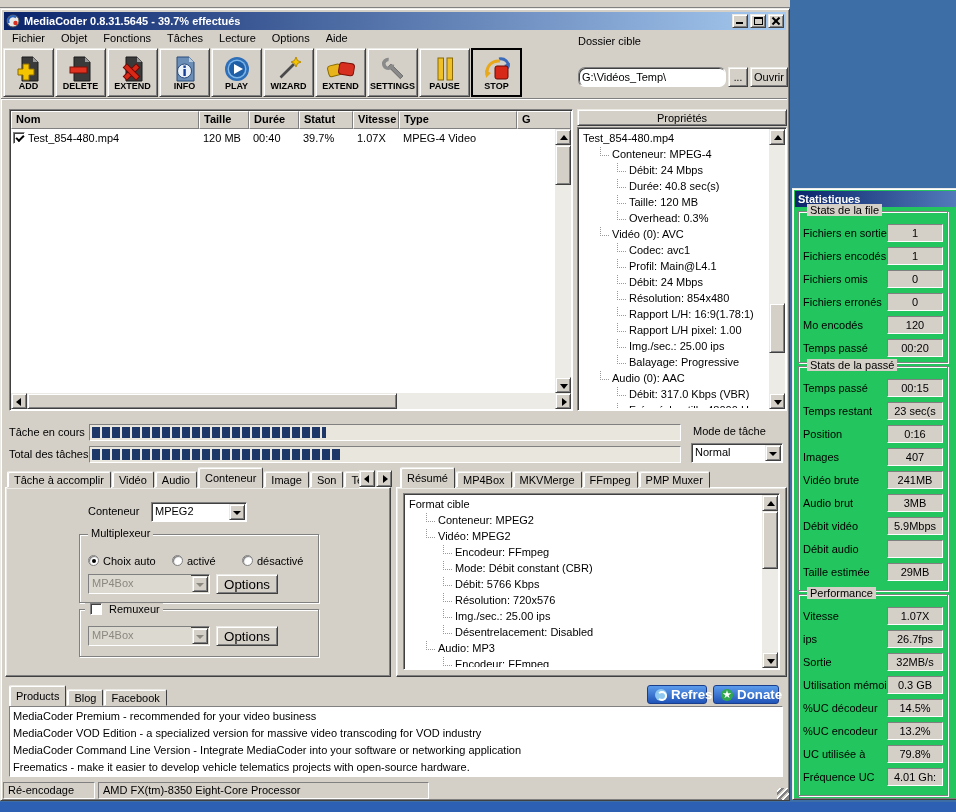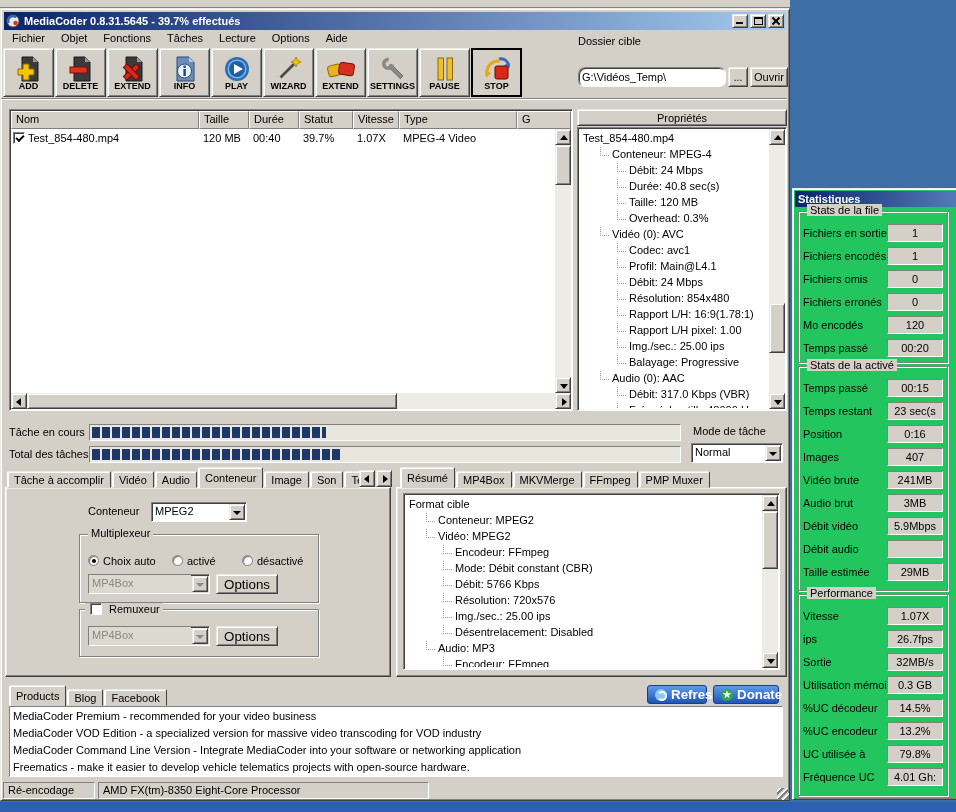--- a/index.html
+++ b/index.html
@@ -49,21 +49,21 @@
 
   .target-dir-label { position:absolute; left:577px; top:26px; }
   #target-dir-input { position:absolute; left:577px; top:58px; width:148px; height:20px;
                       font:11px "Liberation Sans",sans-serif; padding:0 3px;border-radius:7px; }
   #browse-button { position:absolute; left:727px; top:58px; width:20px; height:20px; font-size:10px; }
   #open-button   { position:absolute; left:749px; top:58px; width:38px; height:20px; font-size:11px; }
 
   
   #file-list { position:absolute; left:8px; top:100px; width:564px; height:302px; background:#fff;
                border:1px solid; border-color:#808080 #fff #fff #808080; box-shadow:inset 1px 1px 0 #404040; }
-  .fl-header { position:absolute; left:1px; top:1px; right:1px; height:18px; display:flex; }
+  .fl-header { position:absolute; left:1px; top:1px; right:1px; height:18px; display:flex;font-weight:bold; }
   .fl-hcell { background:#D4D0C8; border:1px solid; border-color:#fff #808080 #808080 #fff;
               padding:1px 4px; white-space:nowrap; overflow:hidden; }
   .c0{width:188px;} .c1{width:50px;} .c2{width:50px;} .c3{width:54px;} .c4{width:46px;} .c5{width:118px;} .c6{flex:1;}
   .fl-row { position:absolute; left:1px; top:19px; right:17px; height:18px; display:flex; align-items:center; background:#fff; }
   .fl-cell { padding:0 4px; white-space:nowrap; overflow:hidden; }
   .checkbox { display:inline-block; width:12px; height:12px; background:#fff; margin:0 3px 0 2px;
               border:1px solid; border-color:#808080 #fff #fff #808080; box-shadow:inset 1px 1px 0 #404040;
               position:relative; vertical-align:-2px; }
   .checkbox.checked::after { content:""; position:absolute; left:2px; top:2px; width:6px; height:3px;
               border-left:2px solid #000; border-bottom:2px solid #000; transform:rotate(-45deg); }
@@ -578,21 +578,21 @@
           <span class="stat-value">120</span>
         </div>
         <div class="stat-row">
           <span class="stat-label">Temps passé</span>
           <span class="stat-value">00:20</span>
         </div>
       </div>
   </div>
 
   <div class="stats-group groupbox" style="top:177px;height:225px">
-    <span class="legend">Stats de la activé</span>
+    <span class="legend">Stats de la passé</span>
     <div>
 
     <div class="stat-row">
           <span class="stat-label">Temps passé</span>
           <span class="stat-value">00:15</span>
         </div>
         <div class="stat-row">
           <span class="stat-label">Temps restant</span>
           <span class="stat-value">23 sec(s</span>
         </div>

